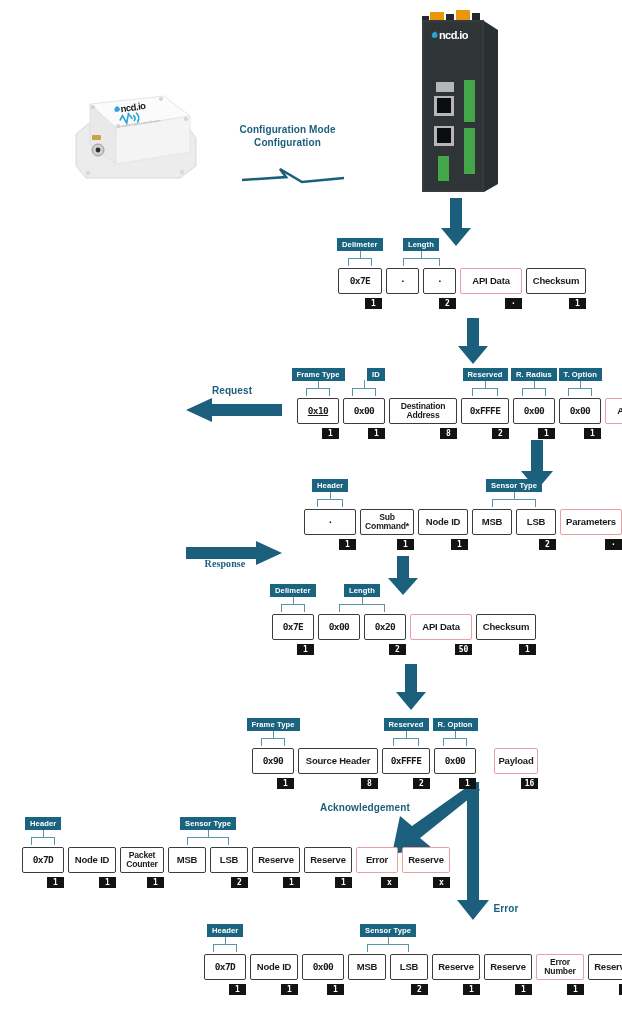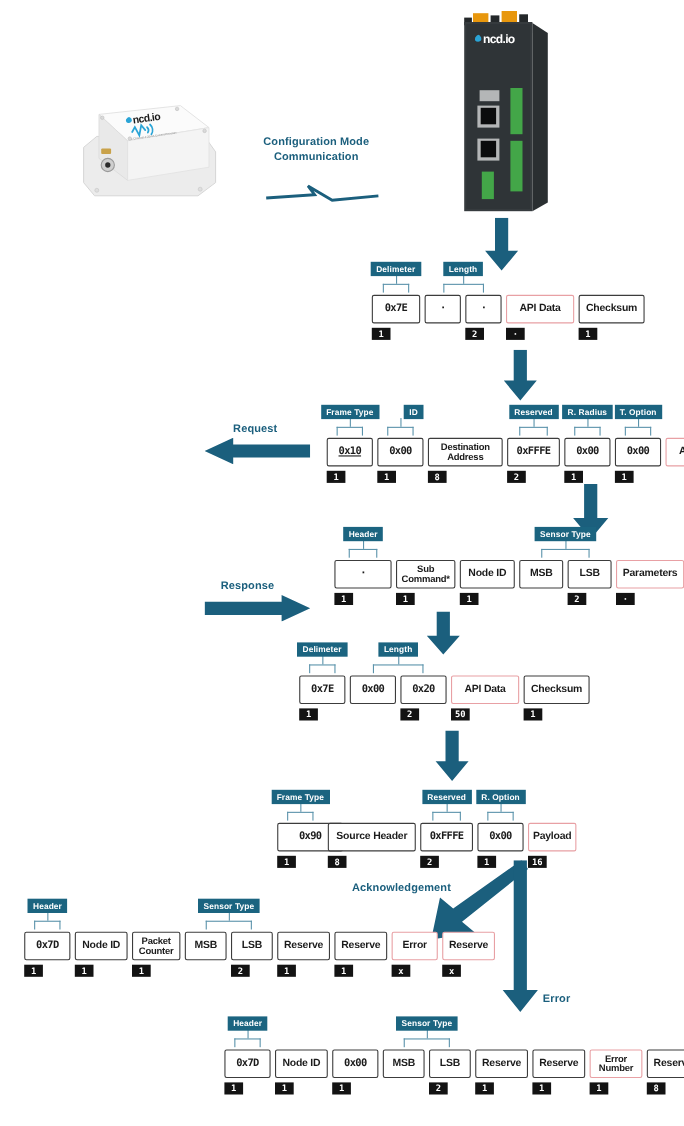--- a/index.html
+++ b/index.html
@@ -17,21 +17,21 @@
 
   
   .abs { position: absolute; }
 
   
   .packet-row { position: absolute; display: flex; align-items: flex-start; }
   .field {
     position: relative;
     display: flex;
     flex-direction: column;
-    align-items: flex-start;
+    align-items: flex-end;
     margin-right: 4px;
   }
   .field:last-child { margin-right: 0; }
 
   .cell {
     border: 1.4px solid #3c3c3c;
     border-radius: 2px;
     background: #ffffff;
     height: 26px;
     display: flex;
@@ -181,21 +181,21 @@
     <rect x="25" y="90" width="14" height="15" fill="#0b0c0d"></rect>
     <rect x="22" y="118" width="20" height="20" fill="#b4b6b7"></rect>
     <rect x="25" y="120" width="14" height="15" fill="#0b0c0d"></rect>
 
     <rect x="26" y="148" width="11" height="25" fill="#43a648"></rect>
   </svg>
 </div>
 
 <div class="flow-label" style="left:215px; top:124px; width:145px;">
   <span>Configuration Mode</span><br>
-  <span>Communication</span>
+  <span>Configuration</span>
 </div>
 <div class="abs" style="left:240px; top:165px;">
   <svg width="108" height="24" viewBox="0 0 108 24">
     <path d="M2 15 L46 12 L40 4 L62 17 L104 13" fill="none" stroke="#1b5f7d" stroke-width="2.6" stroke-linejoin="miter"></path>
   </svg>
 </div>
 
 <div class="arrow" style="left:439px; top:198px;">
   <svg width="34" height="50" viewBox="0 0 34 50">
       <polygon points="11,0 23,0 23,30 32,30 17,48 2,30 11,30" fill="#1b5f7d"></polygon>
@@ -234,21 +234,21 @@
 
 <div class="flow-label" style="left:192px; top:385px; width:80px;">
   <span>Request</span>
 </div>
 <div class="arrow" style="left:186px; top:398px;">
   <svg width="96" height="24" viewBox="0 0 96 24">
       <polygon points="0,12 26,0 26,6 96,6 96,18 26,18 26,24" fill="#1b5f7d"></polygon>
     </svg>
 </div>
 
-<div class="flow-label" style="left:182px; top:527px; width:86px;">
+<div class="flow-label" style="left:182px; top:558px; width:86px;font-family:Liberation Serif, serif;">
   <span>Response</span>
 </div>
 <div class="arrow" style="left:186px; top:541px;">
   <svg width="96" height="24" viewBox="0 0 96 24">
       <polygon points="96,12 70,0 70,6 0,6 0,18 70,18 70,24" fill="#1b5f7d"></polygon>
     </svg>
 </div>
 
 <div class="flow-label" style="left:305px; top:802px; width:120px;">
   <span>Acknowledgement</span>
@@ -384,21 +384,21 @@
     </div>
     <div class="bracket" style="left: 9.45px; top: -10px; width: 23.1px;"></div>
     <div class="bracket-stem" style="left: 21px; top: -18px; height: 8px;"></div>
     <div class="group-tag" style="top: -30px; left: -2px;">Delimeter</div>
     <div class="bracket" style="left: 67px; top: -10px; width: 46px;"></div>
     <div class="bracket-stem" style="left: 90px; top: -18px; height: 8px;"></div>
     <div class="group-tag" style="top: -30px; left: 72px;">Length</div>
   </div>
 <div class="packet-row" style="left:252px; top:748px;">
     <div class="field" style="width: 42px;">
-      <div class="cell mono" style="width: 60px;">0x90</div>
+      <div class="cell mono" style="width: 42px;">0x90</div>
       <div class="size-badge">1</div>
     </div>
     <div class="field" style="width: 80px;">
       <div class="cell" style="width: 80px;">Source Header</div>
       <div class="size-badge">8</div>
     </div>
     <div class="field" style="width: 48px;">
       <div class="cell mono" style="width: 48px;">0xFFFE</div>
       <div class="size-badge">2</div>
     </div>

